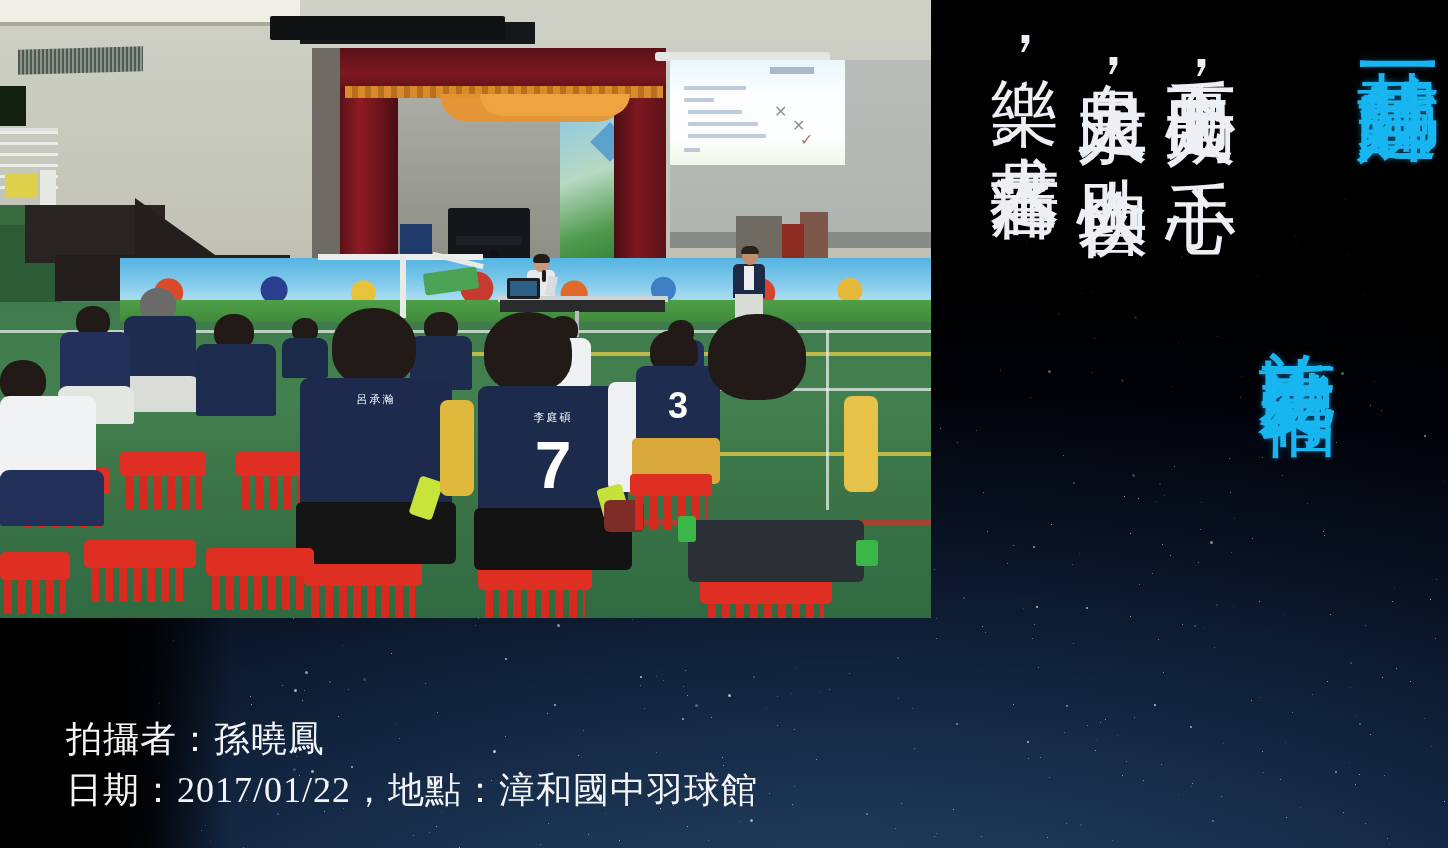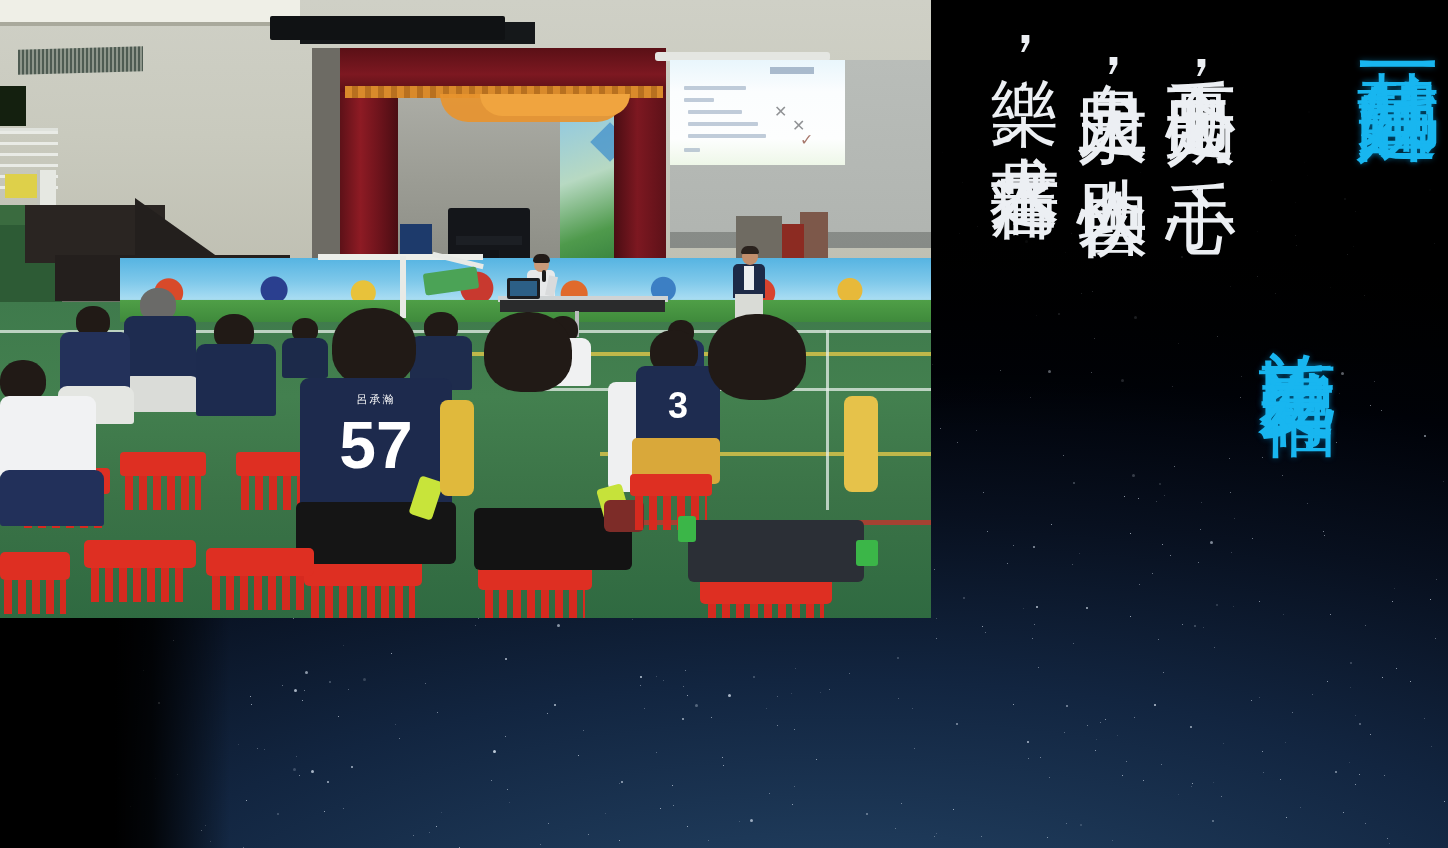--- a/index.html
+++ b/index.html
@@ -817,28 +817,31 @@
     <div class="ph body" style="left:0px;top:396px;width:96px;height:82px;background:#f1f2f3;"></div>
     <div class="ph body" style="left:0px;top:470px;width:104px;height:56px;background:#22305a;"></div>
 
     <div class="ph head" style="left:214px;top:314px;width:40px;height:36px;"></div>
     <div class="ph body" style="left:196px;top:344px;width:80px;height:72px;background:#1d2b4f;"></div>
 
     <div class="ph stool" style="left:304px;top:556px;width:118px;height:30px;border-radius:5px;"></div>
     <div class="ph head" style="left:332px;top:308px;width:84px;height:78px;"></div>
     <div class="ph body" style="left:300px;top:378px;width:152px;height:180px;background:#1d2a4d;">
       <div class="jersey-name" style="top:14px;">呂承瀚</div>
-      <div class="jersey-num" style="top:34px;font-size:66px;line-height:66px;">57</div>
     </div>
     <div class="ph body" style="left:296px;top:502px;width:160px;height:62px;background:#151515;border-radius:6px;"></div>
     <div class="ph" style="left:414px;top:478px;width:24px;height:40px;background:#c8e43a;border-radius:4px;transform:rotate(18deg);"></div>
     <div class="ph body" style="left:440px;top:400px;width:34px;height:96px;background:#e0b93c;border-radius:8px;"></div>
 
     <div class="ph stool" style="left:478px;top:560px;width:114px;height:30px;border-radius:5px;"></div>
     <div class="ph head" style="left:484px;top:312px;width:88px;height:80px;"></div>
+    <div class="ph body" style="left:478px;top:386px;width:150px;height:182px;background:#1c2a4c;">
+      <div class="jersey-name" style="top:24px;">李庭碩</div>
+      <div class="jersey-num" style="top:46px;font-size:66px;line-height:66px;">7</div>
+    </div>
     <div class="ph body" style="left:474px;top:508px;width:158px;height:62px;background:#131313;border-radius:6px;"></div>
     <div class="ph body" style="left:608px;top:382px;width:40px;height:110px;background:#eff0f1;border-radius:8px;"></div>
     <div class="ph" style="left:600px;top:486px;width:26px;height:32px;background:#c6e23a;border-radius:4px;transform:rotate(-16deg);"></div>
     <div class="ph" style="left:604px;top:500px;width:40px;height:32px;background:#7d2c28;border-radius:6px;"></div>
 
     <div class="ph head" style="left:650px;top:330px;width:48px;height:44px;"></div>
     <div class="ph body" style="left:636px;top:366px;width:84px;height:84px;background:#1e2c50;">
       <div class="jersey-num" style="top:22px;font-size:36px;line-height:36px;">3</div>
     </div>
     <div class="ph body" style="left:632px;top:438px;width:88px;height:46px;background:#d9a83a;border-radius:5px;"></div>
@@ -855,14 +858,18 @@
     <div class="ph stool" style="left:206px;top:548px;width:108px;height:28px;border-radius:5px;"></div>
     <div class="ph stool" style="left:0px;top:552px;width:70px;height:28px;border-radius:5px;"></div>
   </div>
 
   <div class="vcol title-main">黃碧蓮師姊一</div>
   <div class="vcol title-sub">施比受更有福</div>
   <div class="vcol q1">手心向下是助人，手心</div>
   <div class="vcol q2">向上是求人，助人會快</div>
   <div class="vcol q3">樂，求人是痛苦。</div>
 
+  <div class="caption">
+    <div>拍攝者：孫曉鳳</div>
+    <div>日期：2017/01/22，地點：漳和國中羽球館</div>
+  </div>
 
 </div>
 
 </body></html>

